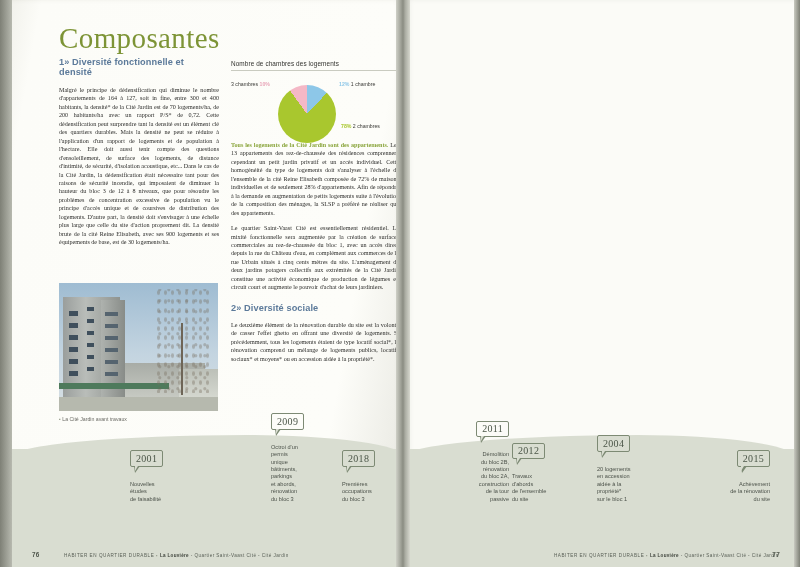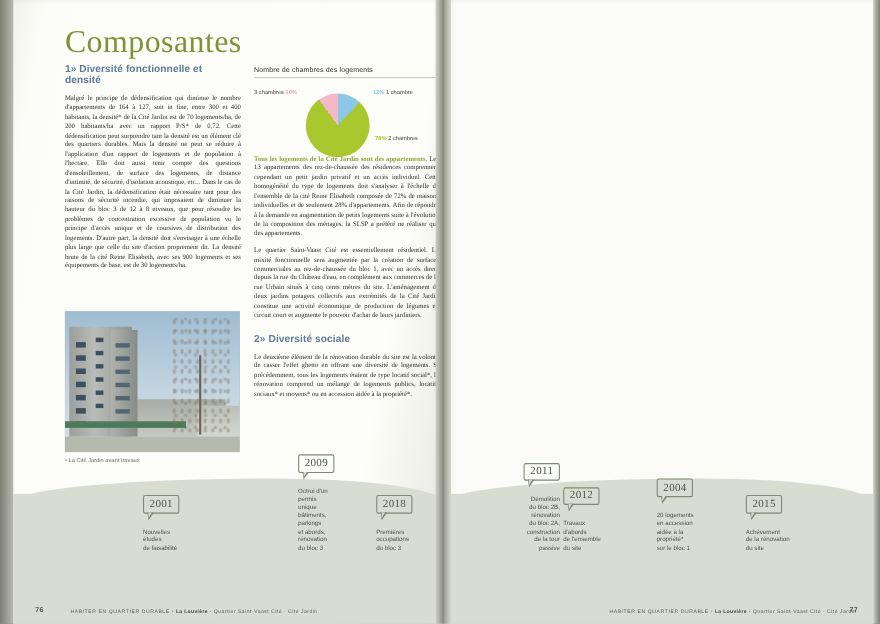--- a/index.html
+++ b/index.html
@@ -307,21 +307,21 @@
 du site</div>
     </div>
     <div class="tl-item" style="left:193px;bottom:64px;">
       <span class="bubble">2004</span>
       <div class="tl-txt" style="white-space:pre-line;">20 logements
 en accession
 aidée à la
 propriété*
 sur le bloc 1</div>
     </div>
-    <div class="tl-item" style="left:274px;bottom:64px;width:92px;">
+    <div class="tl-item" style="left:274px;bottom:64px;width:92px;text-align:right;">
       <span class="bubble">2015</span>
       <div class="tl-txt" style="white-space:pre-line;">Achèvement
 de la rénovation
 du site</div>
     </div>
 
     <div class="foot" style="left:150px;">
       <span class="cap">HABITER EN QUARTIER DURABLE</span>
       <span class="dot">▪</span>
       <b>La Louvière</b>

